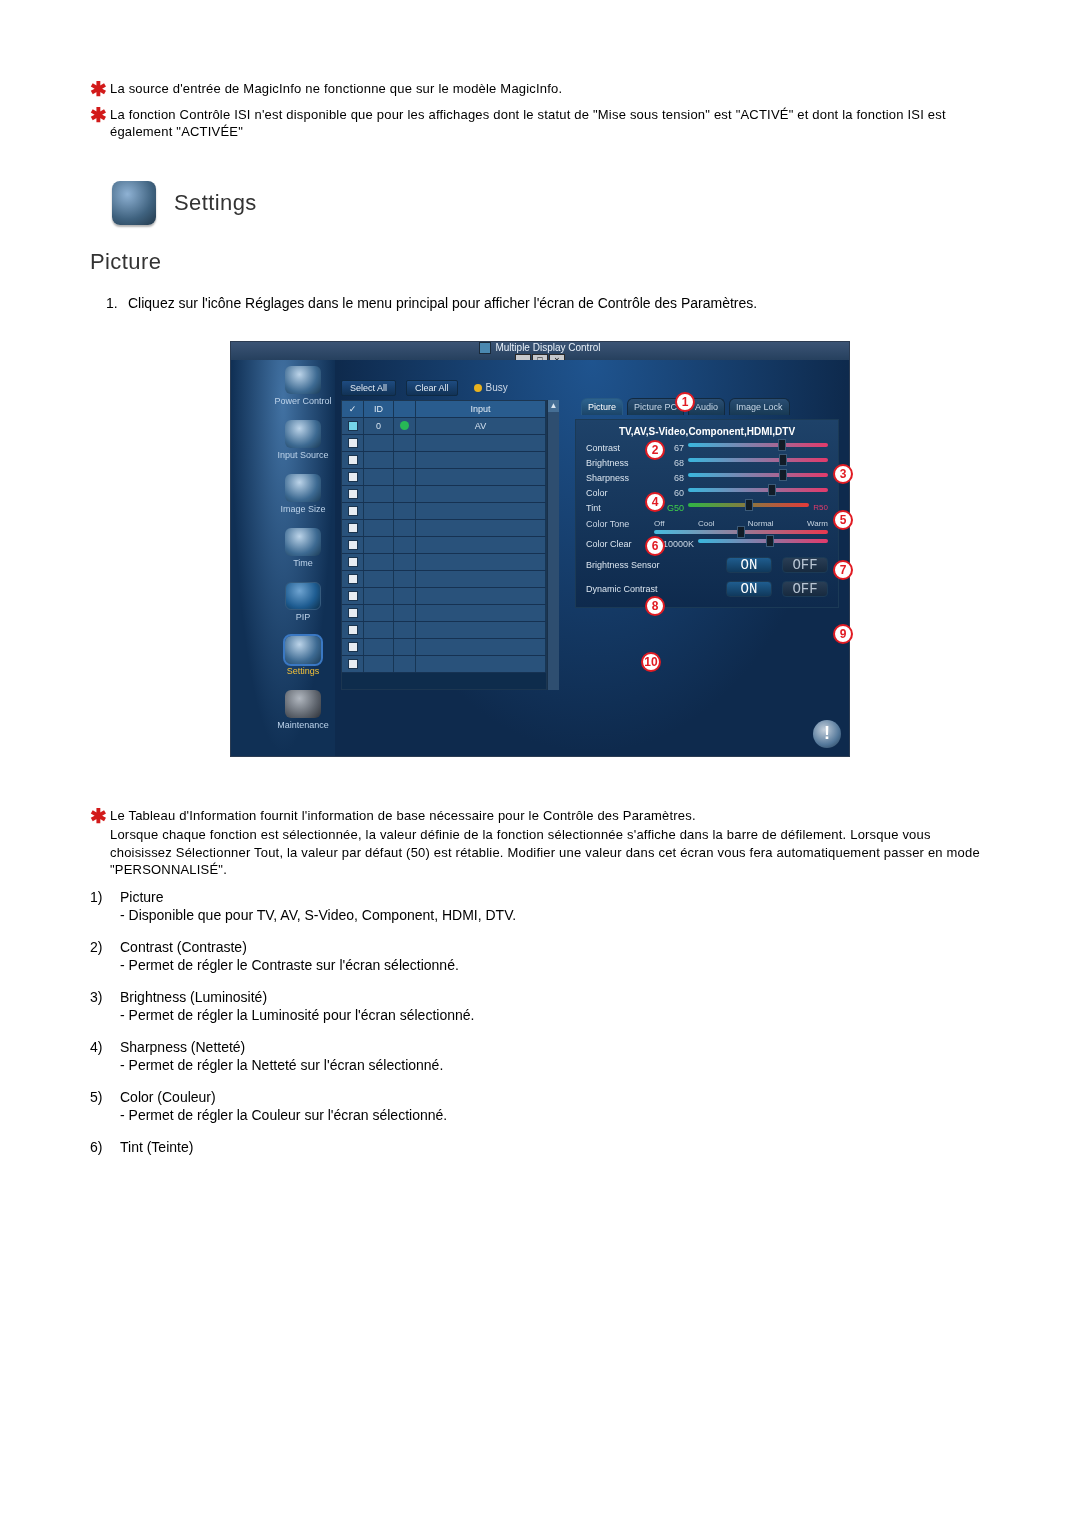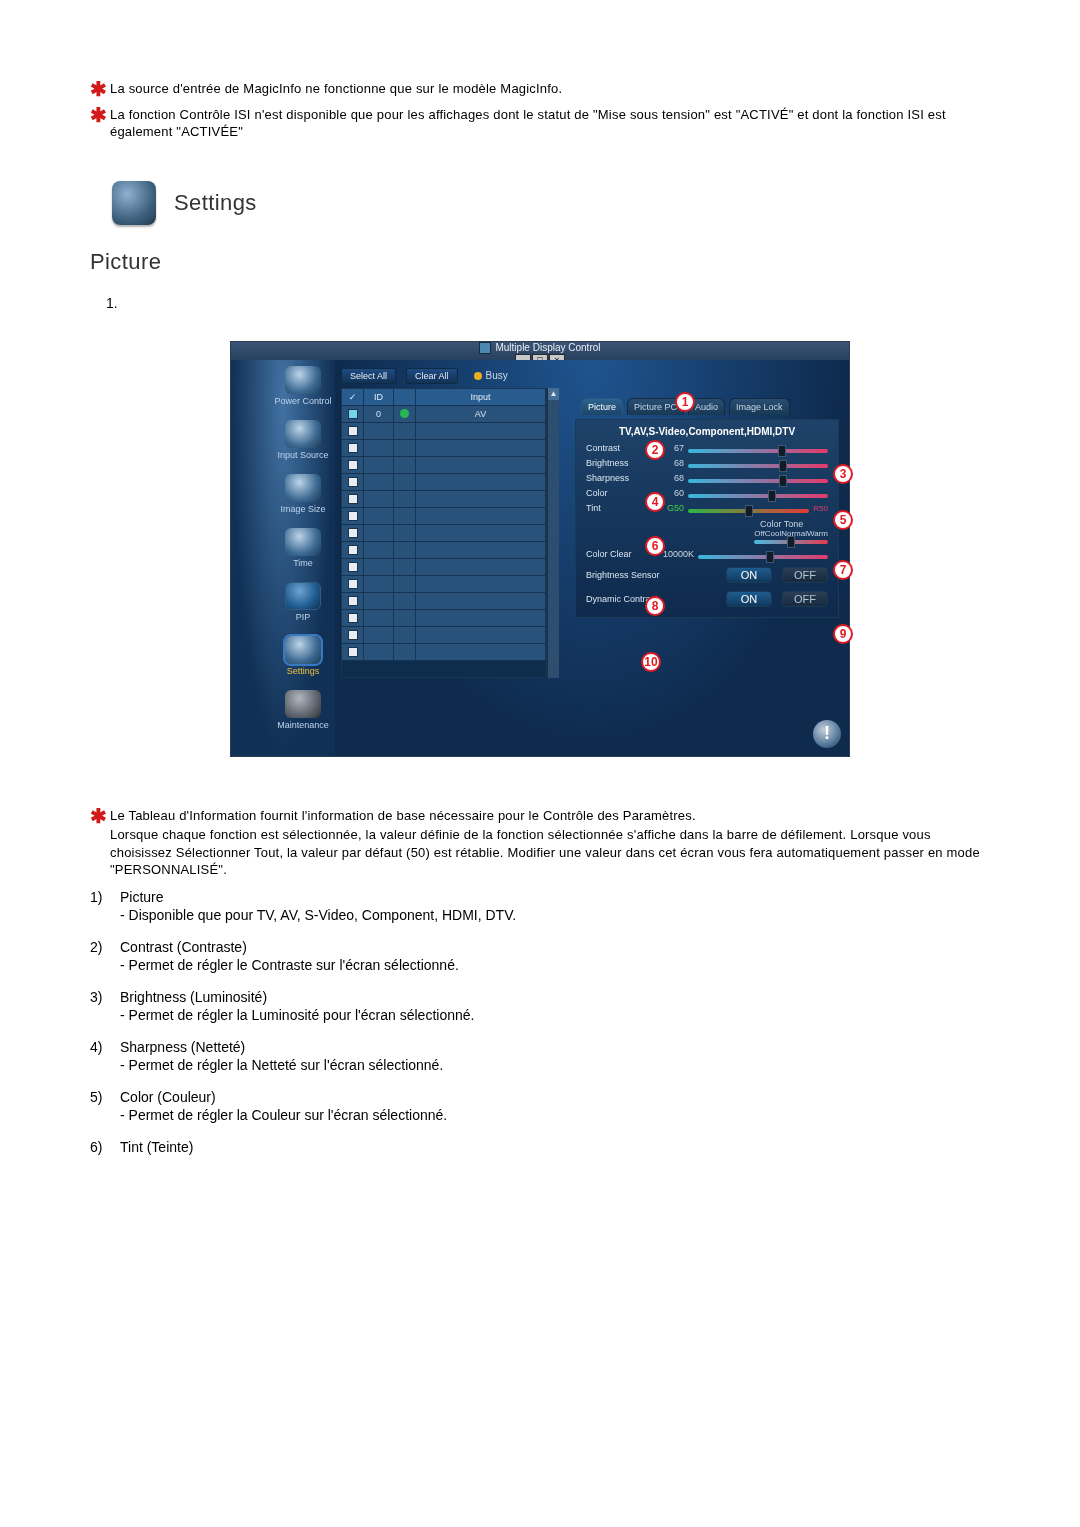--- a/index.html
+++ b/index.html
@@ -109,21 +109,21 @@
   .sb-label { font-size:9px; color:#bdd3ea; }
   .sb-item.pip .sb-icon { background: radial-gradient(circle at 40% 30%, #6fa4d1, #1e5c91 60%, #0d2f4b); border:1px solid #345a7d; }
   .sb-item.active .sb-icon { outline:2px solid #3a78c3; }
   .sb-item.active .sb-label { color:#f2c13a; }
   .sb-item.maint .sb-icon { background: radial-gradient(circle at 40% 30%, #b1b7bf, #5e646d 60%, #2d3138); }
 
   .main-area {
     flex:1;
     background: radial-gradient(ellipse at 50% 0%, #1f548f 0, #0e2a4d 70%);
     position: relative;
-    padding: 8px 10px 8px 6px;
+    padding: 20px 10px 8px 6px;
   }
 
   .toolbar-row { display:flex; align-items:center; gap:10px; margin-bottom:4px; }
   .btn {
     font-size:9px; padding:2px 8px; border:1px solid #0f2a44;
     background: linear-gradient(#1e4b80,#113256); color:#e4edf6;
     border-radius:2px;
   }
   .busy { display:flex; align-items:center; gap:4px; margin-left:6px; }
   .busy-dot { width:8px;height:8px;border-radius:50%;background:#e8b21f; }
@@ -170,49 +170,49 @@
   .tab.active { background:linear-gradient(#2d638f,#1b4569); color:#fff; border-color:#285a84;}
   .panel-body {
     border:1px solid #1b3a56;
     background: linear-gradient(#1e4269,#0e2a4d);
     padding:6px 10px 10px;
   }
   .panel-header {
     text-align:center; font-weight:bold; color:#fff;
     font-size:10px; margin-bottom:6px;
   }
-  .slider-row { display:flex; align-items:flex-end; margin:5px 0; font-size:9px; color:#dbe5ef; }
+  .slider-row { display:flex; align-items:flex-start; margin:5px 0; font-size:9px; color:#dbe5ef; }
   .slider-label { width:68px; }
   .slider-val { width:34px; text-align:right; padding-right:4px; color:#cad6e3; }
   .slider-track {
     position:relative; flex:1; height:4px;
     background:linear-gradient(90deg,#39b7de,#e33a6b);
     border-radius:2px;
   }
   .slider-thumb {
     position:absolute; top:-4px; width:8px;height:12px;
     background:#111c27; border:1px solid #3b5a78;
     transform:translateX(-50%);
   }
   .tint-row .end { font-size:8px; color:#e33a6b; margin-left:4px; }
   .tint-row .slider-val { color:#3fd04a; }
 
-  .tone-row { display:flex;align-items:flex-end;margin-top:6px;font-size:9px;flex-direction:column;}
+  .tone-row { display:flex;align-items:flex-start;margin-top:6px;font-size:9px;}
   .tone-labels { flex:1; display:flex; justify-content:space-between; font-size:8px; color:#c6d4e1; margin-bottom:2px;}
   .tone-track-wrap { flex:1; }
   .tone-track {
     height:4px;background:linear-gradient(90deg,#47bde0,#e8384e);border-radius:2px;position:relative;
   }
   .switch-row { display:flex;align-items:center;margin-top:8px;font-size:9px;color:#dbe5ef;}
   .switch-row .slider-label{width:100px;}
   .pill { display:flex; gap:10px; margin-left:auto; }
   .pill-btn {
     width:46px;height:16px;border-radius:4px;
     border:1px solid #1b3a56;
-    font-size:11px;display:flex;align-items:center;justify-content:center;
+    font-size:14px;display:flex;align-items:center;justify-content:center;font-family:Liberation Mono, monospace;
   }
   .pill-on { background:linear-gradient(#1f5d8f,#10395c); color:#fff;}
   .pill-off{ background:linear-gradient(#2a3e55,#172a3f); color:#b8c5d3;}
 
   .sidepanel-icon {
     position:absolute; right:8px; bottom:8px; width:28px;height:28px;
     border-radius:50%;
     background:radial-gradient(circle at 40% 35%, #c5d0dc,#54789a 60%,#21384e);
     display:flex;align-items:center;justify-content:center;color:#fff;font-size:18px;font-weight:bold;
   }
@@ -253,20 +253,21 @@
 <div class="section-heading-row">
   <div class="heading-cube"></div>
   <div class="heading-text">Settings</div>
 </div>
 
 <div class="subheading">Picture</div>
 
 <div class="ordered-intro">
   <div class="num-row">
     <div class="num">1.</div>
+    <div class="txt">Cliquez sur l'icône Réglages dans le menu principal pour afficher l'écran de Contrôle des Paramètres.</div>
   </div>
 </div>
 
 <div class="app-window">
   <div class="titlebar">
     <div class="left">
       <div class="sqicon"></div>
       <span>Multiple Display Control</span>
     </div>
     <div class="winbtns">

